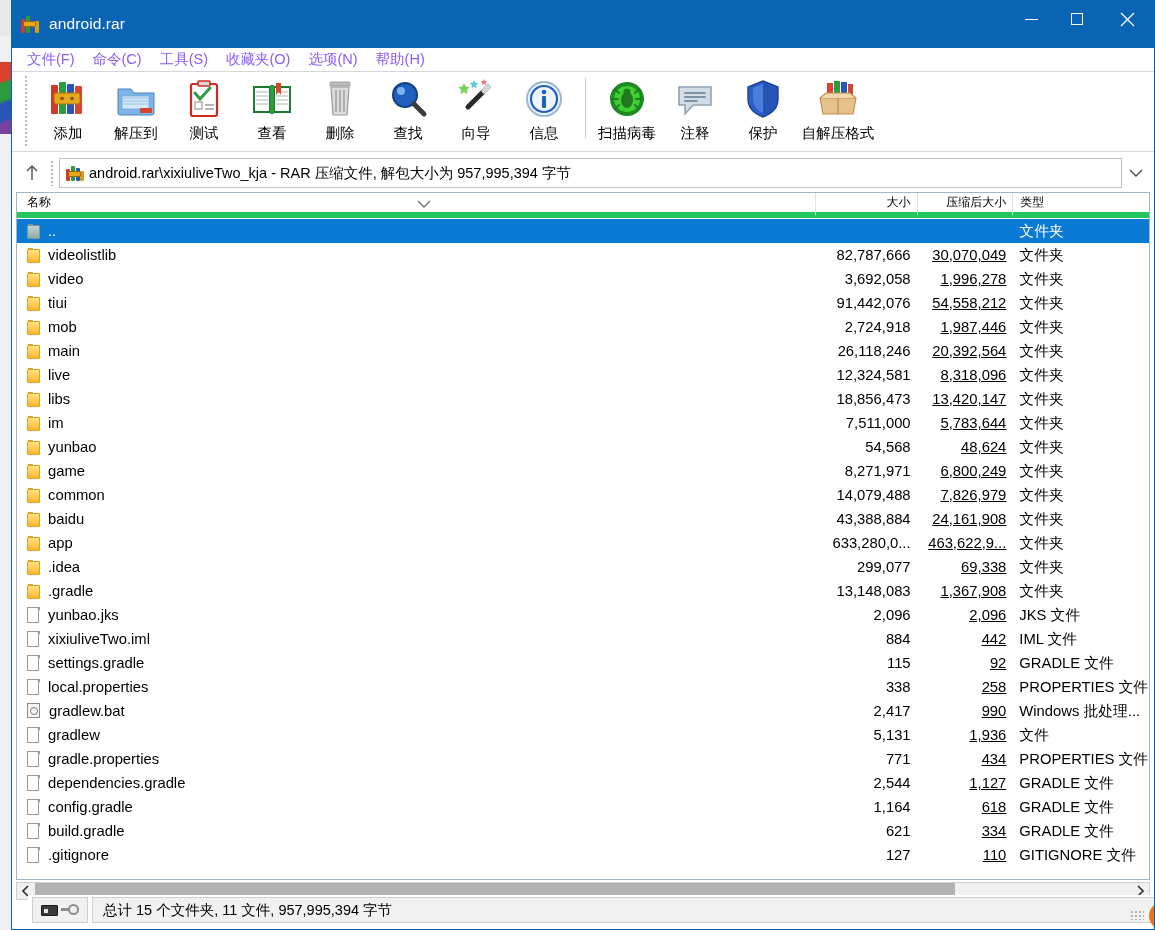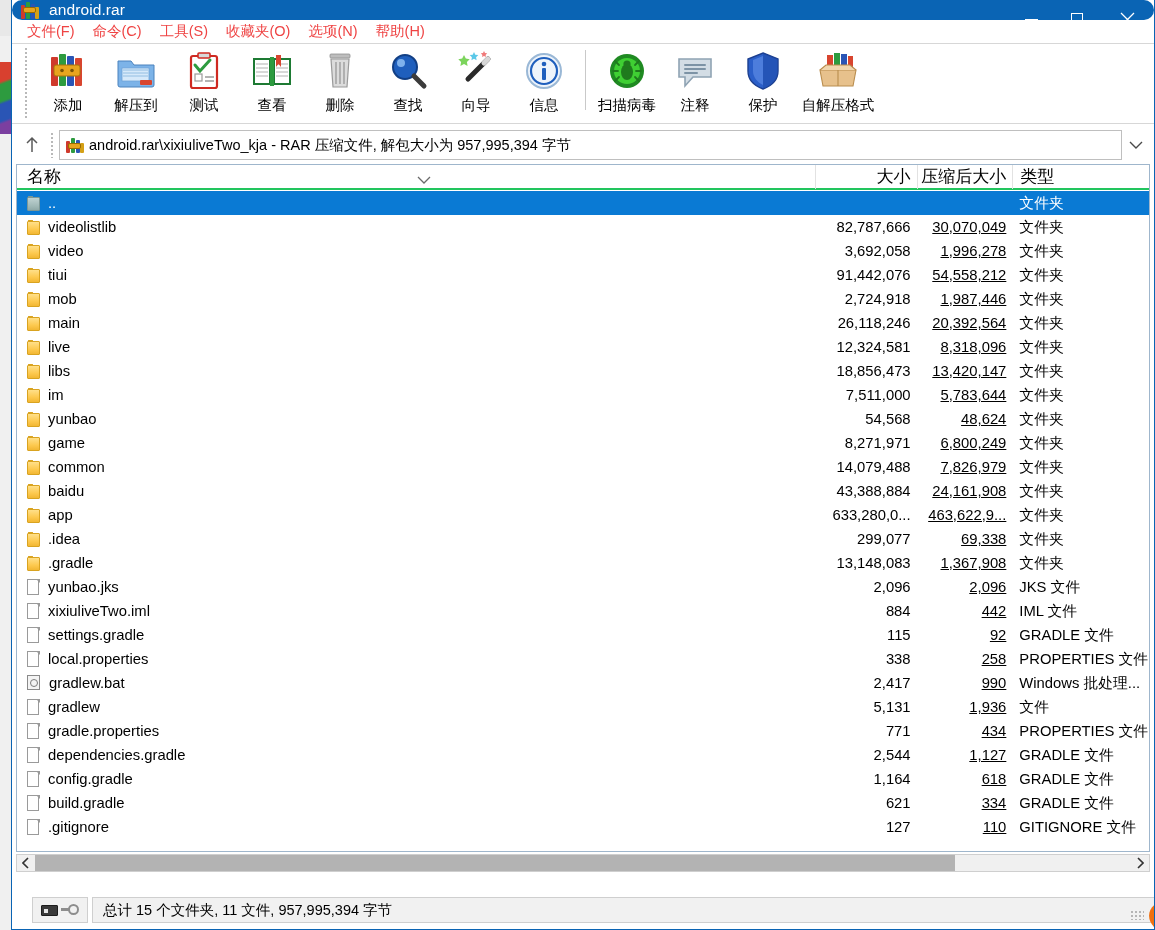--- a/index.html
+++ b/index.html
@@ -27,22 +27,22 @@
     position: absolute; left: 11px; top: 0;
     width: 1144px; height: 930px;
     background: #ffffff;
     border: 1px solid #0a64b4;
     border-top: none;
     overflow: hidden;
   }
 
   
   #titlebar {
-    position: relative; height: 20px; background: #0a64b4;
-    display: flex; align-items: center; border-radius: 13px;
+    position: relative; height: 48px; background: #0a64b4;
+    display: flex; align-items: center;
   }
   #titlebar .tb-icon { margin-left: 9px; width: 18px; height: 18px; position: relative; }
   .rar-icon { position:relative; width:18px; height:18px; display:inline-block; }
   .rar-icon i { position:absolute; bottom:0; width:4px; border-radius:1px; display:block; }
   .rar-icon i:nth-child(1){ left:0;  height:14px; background:#cf3a2c; }
   .rar-icon i:nth-child(2){ left:5px; height:17px; background:#2d9b3f; }
   .rar-icon i:nth-child(3){ left:10px;height:15px; background:#2a55b5; }
   .rar-icon i:nth-child(4){ left:14px;height:12px; background:#d4a017; }
   .rar-icon b {
     position:absolute; left:2px; top:6px; width:13px; height:6px;
@@ -54,21 +54,21 @@
   #win-controls { position:absolute; right:0; top:0; height:38px; display:flex; }
   .wc { width: 46px; height: 38px; display:flex; align-items:center; justify-content:center; }
   .wc-min { width:13px; height:1px; background:#fff; }
   .wc-max { width:12px; height:12px; border:1px solid #fff; }
   .wc-close svg { display:block; }
   #win-controls .wc-close-wrap { width:54px; }
 
   
   #menubar {
     height: 24px; background:#ffffff; display:flex; align-items:center;
-    padding-left: 6px; font-size: 14.5px; color:#ef4444;
+    padding-left: 6px; font-size: 14.5px; color:#8b5cf6;
     border-bottom: 1px solid #d7d7d7;
   }
   .menu-item { padding: 1px 9px; white-space:nowrap; cursor:default; }
 
   
   #toolbar {
     height: 80px; background:#ffffff; display:flex; align-items:flex-start;
     padding-left: 12px; position: relative;
     border-bottom: 1px solid #d7d7d7;
   }
@@ -110,21 +110,21 @@
   #addr-field .rar-icon i:nth-child(2){ height:15px; }
   #addr-field .rar-icon i:nth-child(3){ height:13px; }
   #addr-field .rar-icon i:nth-child(4){ height:10px; }
   #addr-field .addr-text { white-space:nowrap; overflow:hidden; }
   #addr-drop { width: 28px; height:30px; display:flex; align-items:center; justify-content:center; cursor:default;}
 
   
   #listwrap { margin: 0 4px; border: 1px solid #9fb6cc; border-top:1px solid #9fb6cc; background:#fff; height: 688px; position:relative; overflow:hidden;}
   #colhead {
     height: 25px; background:#ffffff; display:flex; align-items:center;
-    border-bottom: 2px solid #22c55e; font-size: 17px; color:#000;
+    border-bottom: 6px solid #22c55e; font-size: 12px; color:#000;
     position: relative;
   }
   .col { height: 25px; display:flex; align-items:center; position:relative; }
   .col + .col { border-left: 1px solid #e2e2e2; }
   .col-name  { width: 800px; padding-left: 10px; }
   .col-size  { width: 102px; justify-content:flex-end; padding-right: 6px; }
   .col-packed{ width: 96px; justify-content:flex-end; padding-right: 6px; text-align: right; }
   .col-type  { width: 137px; padding-left: 7px; }
   #sort-caret { position:absolute; left: 399px; top: 5px; }
 

